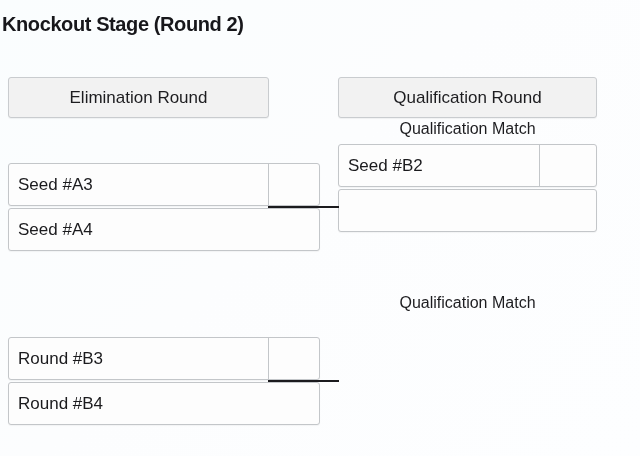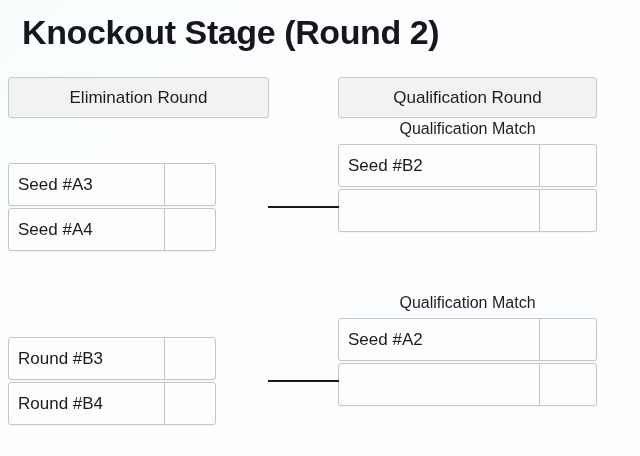--- a/index.html
+++ b/index.html
@@ -15,23 +15,23 @@
     position: relative;
   }
   #bracket-root {
     position: absolute;
     inset: 0;
   }
 
   
   .page-title {
     position: absolute;
-    left: 22px;
+    left: 2px;
     top: 13px;
-    font-size: 34px;
+    font-size: 20px;
     font-weight: bold;
     color: #17171b;
     letter-spacing: -0.4px;
     white-space: nowrap;
   }
 
   
   .round-header {
     position: absolute;
     box-sizing: border-box;
@@ -80,20 +80,21 @@
     display: flex;
     height: 43px;
     background: #fdfdfd;
     border: 1px solid #c3c6c9;
     border-radius: 3px;
     box-shadow: 0 1px 1px rgba(0,0,0,0.045);
     overflow: hidden;
   }
   .match-row + .match-row {
     margin-top: 2px;
+    align-items: center;
   }
   .seed-name {
     flex: 1 1 auto;
     display: flex;
     align-items: center;
     padding-left: 9px;
     font-size: 17px;
     color: #1b1b1e;
     white-space: nowrap;
     overflow: hidden;
@@ -104,21 +105,21 @@
     display: flex;
     align-items: center;
     justify-content: center;
     font-size: 16px;
     color: #1b1b1e;
   }
 
   
   #match-elim-1, #match-elim-2 {
     left: 8px;
-    width: 208px;
+    width: 312px;
   }
   #match-elim-1 { top: 163px; }
   #match-elim-2 { top: 337px; }
   #match-elim-1 .seed-score,
   #match-elim-2 .seed-score { width: 50px; }
 
   
   #match-qual-1, #match-qual-2 {
     left: 338px;
     width: 259px;
@@ -189,27 +190,17 @@
     <div class="match-row">
       <div class="seed-name">Seed #B2</div>
       <div class="seed-score"></div>
     </div>
     <div class="match-row">
       <div class="seed-name"></div>
       <div class="seed-score"></div>
     </div>
   </div>
 
-  <div class="match-box" id="match-qual-2">
-    <div class="match-row">
-      <div class="seed-name">Seed #A2</div>
-      <div class="seed-score"></div>
-    </div>
-    <div class="match-row">
-      <div class="seed-name"></div>
-      <div class="seed-score"></div>
-    </div>
-  </div>
 
   <div class="connector" id="connector-1"></div>
   <div class="connector" id="connector-2"></div>
 
 </div>
 
 </body></html>

